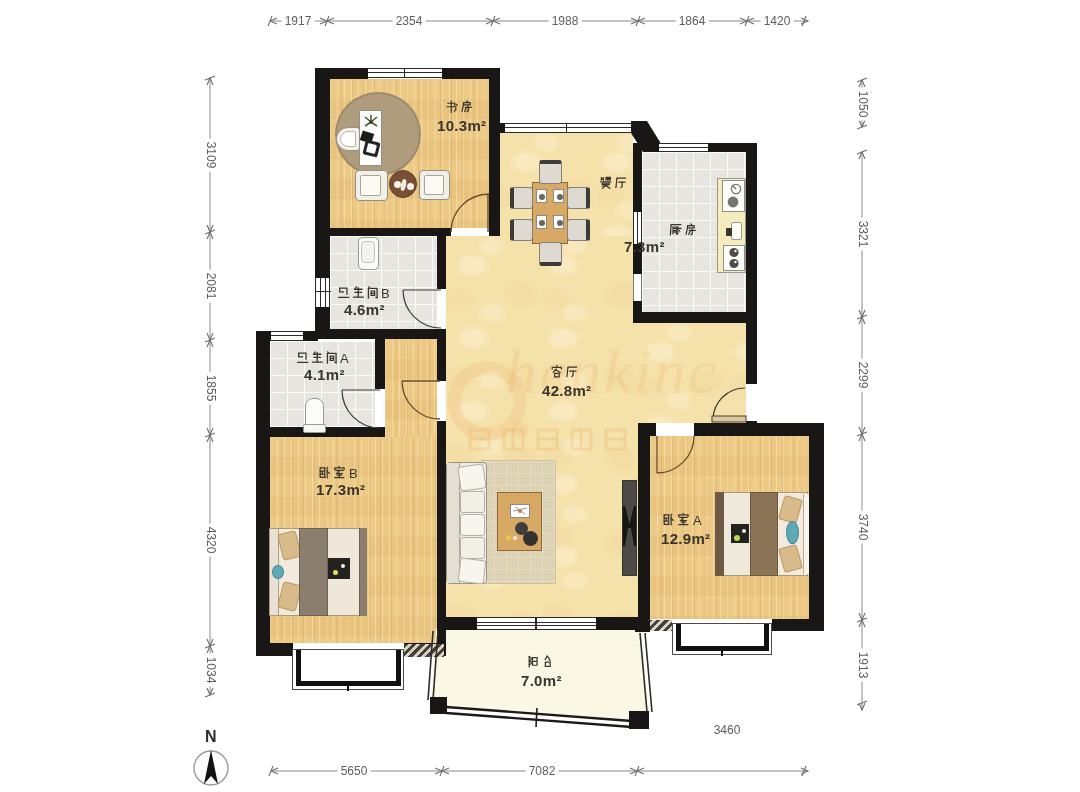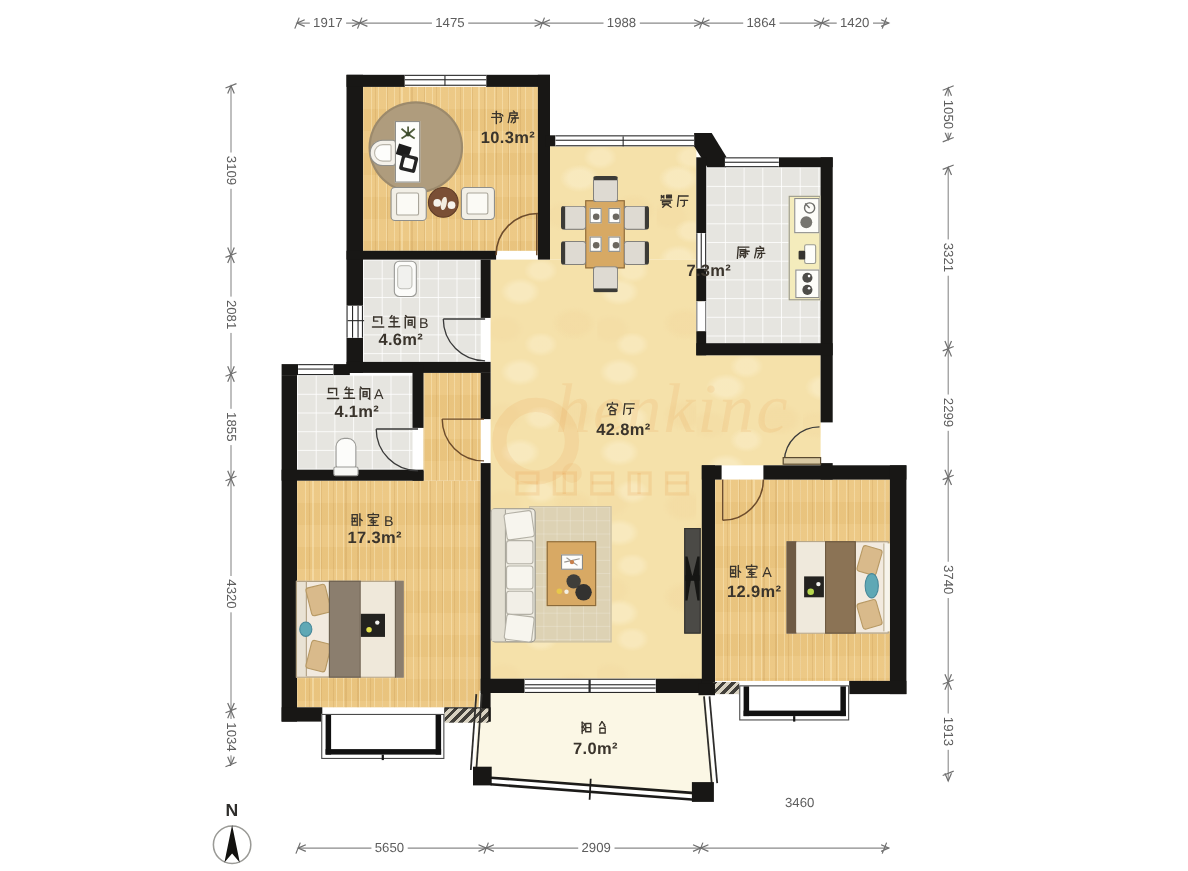--- a/index.html
+++ b/index.html
@@ -461,31 +461,31 @@
   <path d="M859 159 L862 152 L865 159 M857 154 L867 150"></path>
   <path d="M859 310 L862 317 L865 310 M859 324 L862 317 L865 324 M857 319 L867 315"></path>
   <path d="M859 427 L862 434 L865 427 M859 441 L862 434 L865 441 M857 436 L867 432"></path>
   <path d="M859 613 L862 620 L865 613 M859 627 L862 620 L865 627 M857 622 L867 618"></path>
   <path d="M859 703 L862 710 L865 703 M857 705 L867 701"></path>
  </g>
 </svg>
 
 <span class="dimt" style="left:298px;top:21px">1917</span>
 
-<span class="dimt" style="left:409px;top:21px">1475</span>
+<span class="dimt" style="left:409px;top:21px">2354</span>
 
 <span class="dimt" style="left:565px;top:21px">1988</span>
 
 <span class="dimt" style="left:692px;top:21px">1864</span>
 
 <span class="dimt" style="left:777px;top:21px">1420</span>
 
 <span class="dimt" style="left:354px;top:771px">5650</span>
 
-<span class="dimt" style="left:542px;top:771px">2909</span>
+<span class="dimt" style="left:542px;top:771px">7082</span>
 
 <span class="dimt" style="left:727px;top:730px">3460</span>
 
 <span class="dimt dimv" style="left:210px;top:155px">3109</span>
 
 <span class="dimt dimv" style="left:210px;top:286px">2081</span>
 
 <span class="dimt dimv" style="left:210px;top:388px">1855</span>
 
 <span class="dimt dimv" style="left:210px;top:540px">4320</span>

